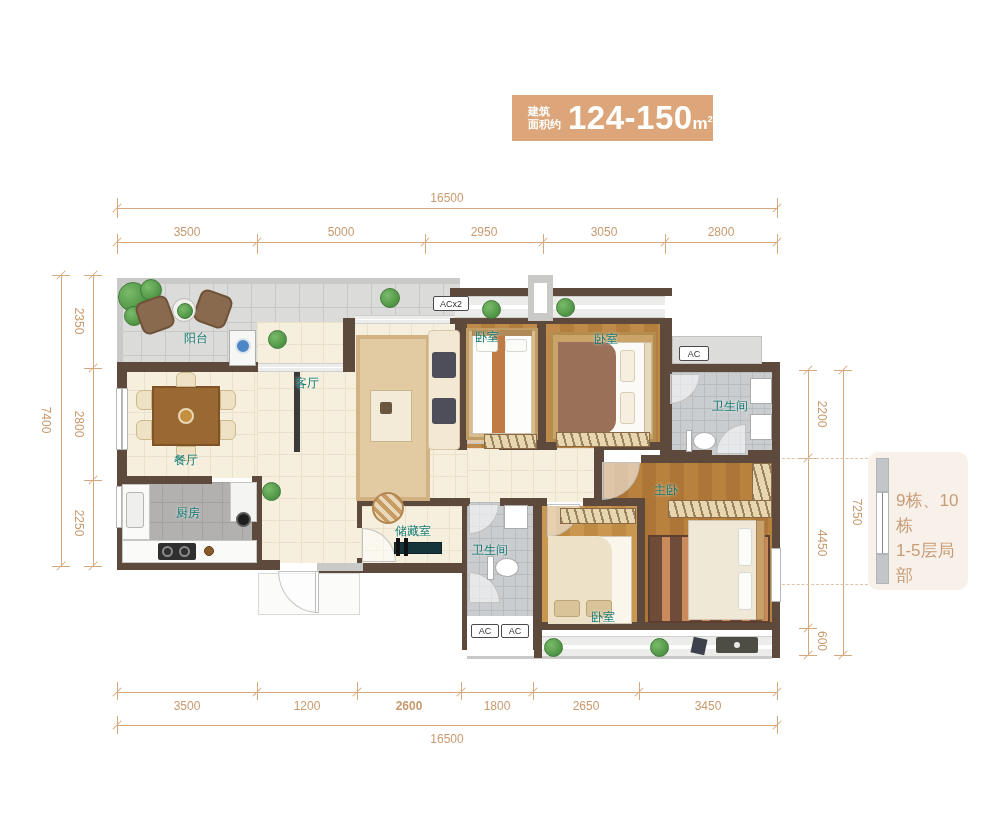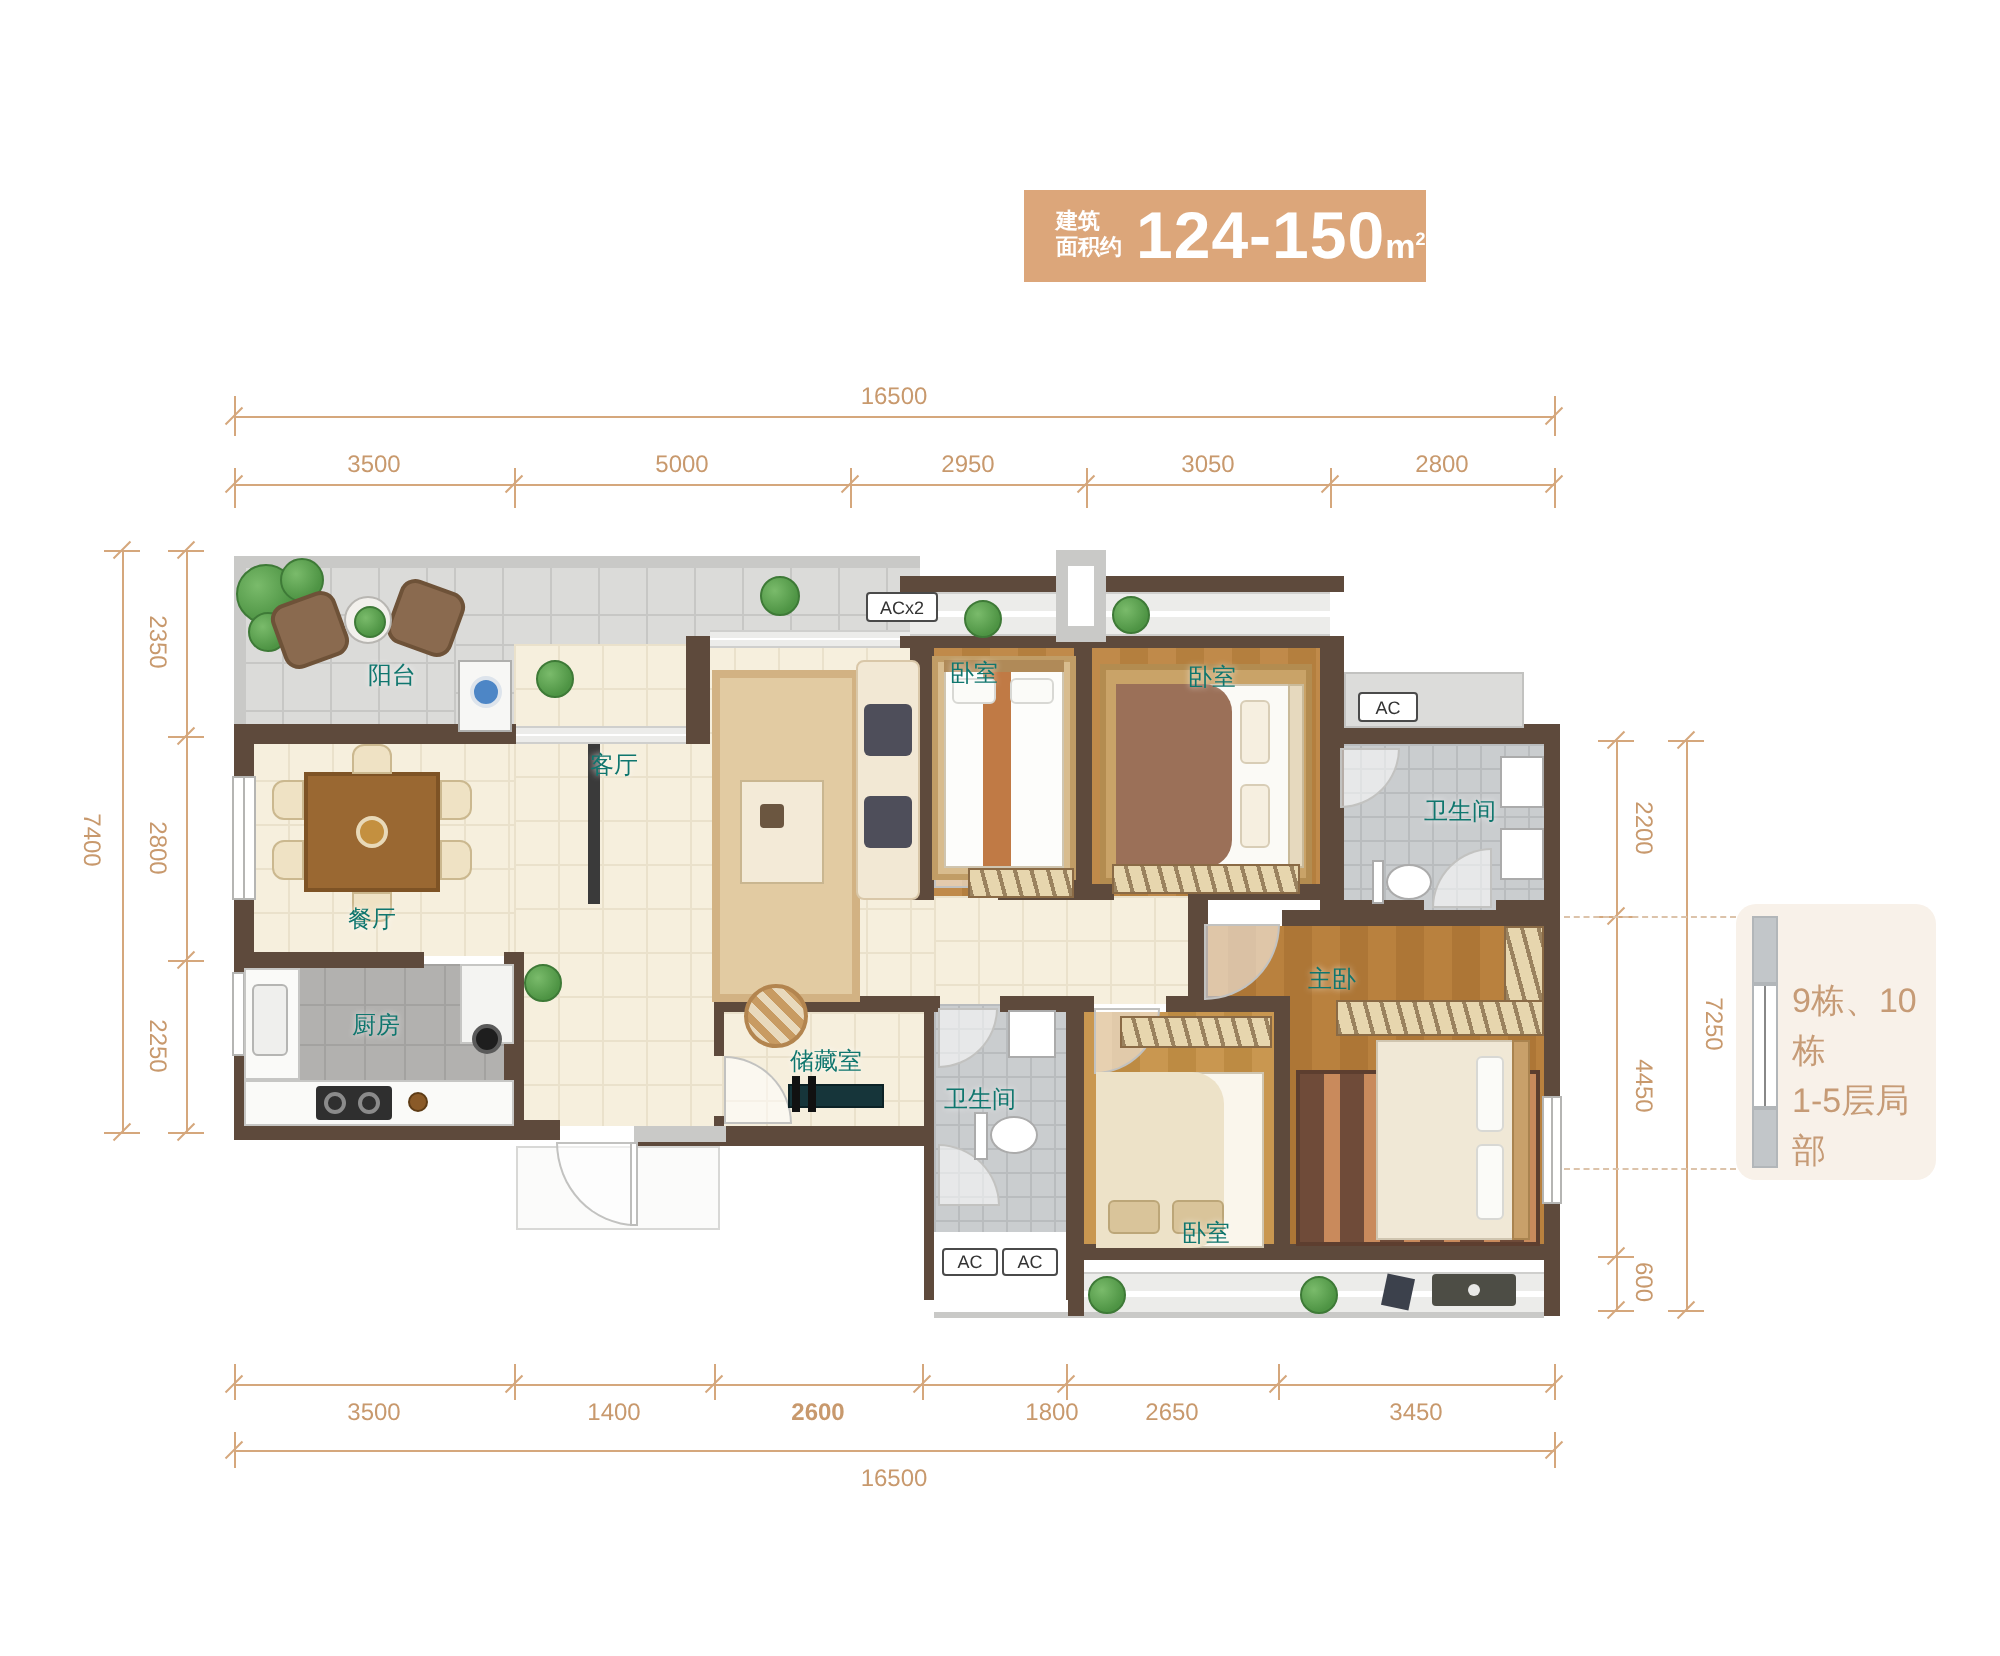--- a/index.html
+++ b/index.html
@@ -302,23 +302,23 @@
   <div class="vline" style="left:639px;top:682px;height:18px;"></div>
   <div class="vline" style="left:777px;top:682px;height:18px;"></div>
   <div class="slash" style="left:117px;top:692px;"></div>
   <div class="slash" style="left:257px;top:692px;"></div>
   <div class="slash" style="left:357px;top:692px;"></div>
   <div class="slash" style="left:461px;top:692px;"></div>
   <div class="slash" style="left:533px;top:692px;"></div>
   <div class="slash" style="left:639px;top:692px;"></div>
   <div class="slash" style="left:777px;top:692px;"></div>
   <div class="dimtxt" style="left:187px;top:699px;">3500</div>
-  <div class="dimtxt" style="left:307px;top:699px;">1400</div>
+  <div class="dimtxt" style="left:307px;top:699px;">1200</div>
   <div class="dimtxt" style="left:409px;top:699px;font-weight:bold;">2600</div>
-  <div class="dimtxt" style="left:526px;top:699px;">1800</div>
+  <div class="dimtxt" style="left:497px;top:699px;">1800</div>
   <div class="dimtxt" style="left:586px;top:699px;">2650</div>
   <div class="dimtxt" style="left:708px;top:699px;">3450</div>
   <div class="hline" style="left:117px;top:725px;width:660px;"></div>
   <div class="vline" style="left:117px;top:716px;height:18px;"></div>
   <div class="vline" style="left:777px;top:716px;height:18px;"></div>
   <div class="slash" style="left:117px;top:725px;"></div>
   <div class="slash" style="left:777px;top:725px;"></div>
   <div class="dimtxt" style="left:447px;top:732px;">16500</div>
 
   <div class="vline" style="left:93px;top:275px;height:291px;"></div>

